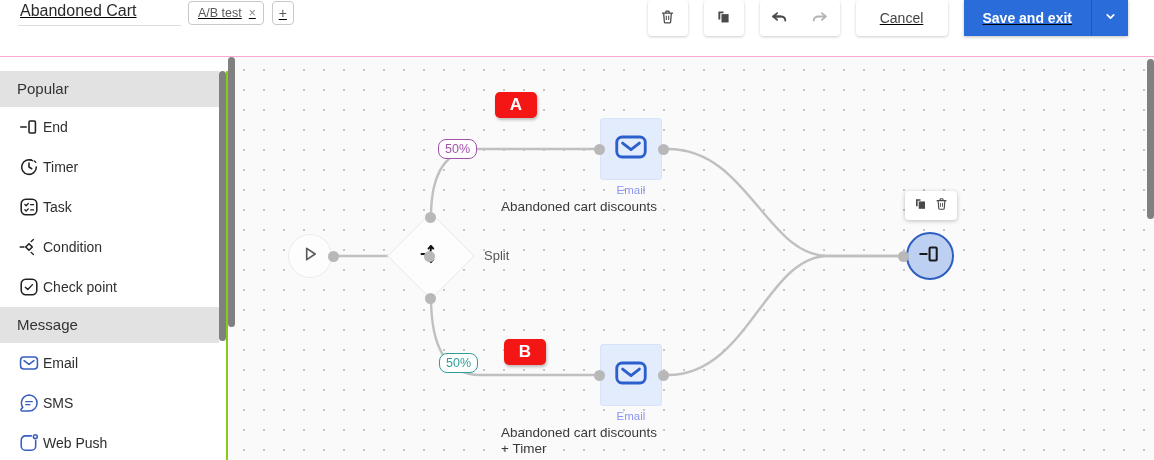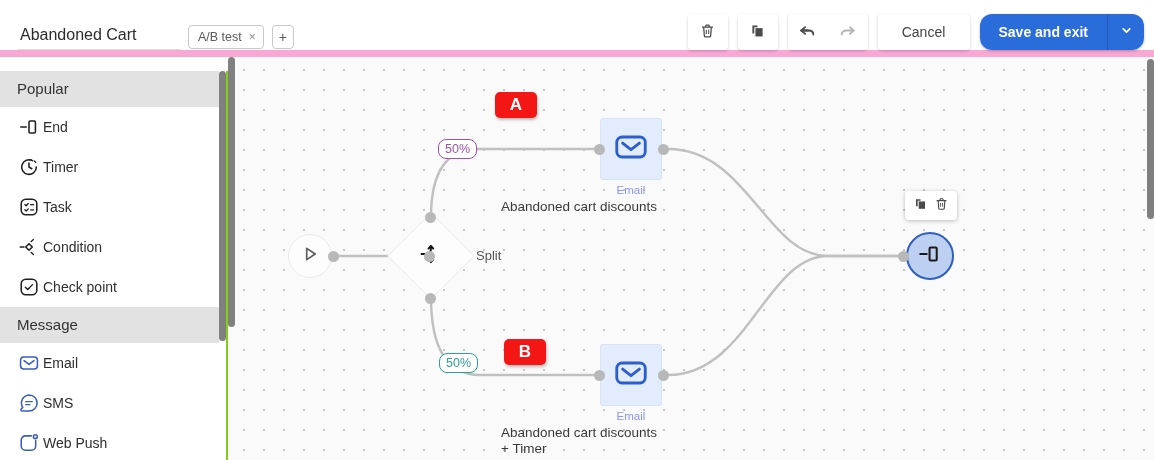--- a/index.html
+++ b/index.html
@@ -9,23 +9,24 @@
     overflow: hidden;
     font-family: "Liberation Sans", sans-serif;
     background: #ffffff;
   }
 
   
   .header {
     position: absolute; top: 0; left: 0;
     width: 1154px; height: 57px;
     background: #ffffff;
-    border-bottom: 7px solid #f9a8d4;
-    display: flex; align-items: flex-end;
+    border-bottom: 1px solid #f9a8d4;
+    display: flex; align-items: flex-start;
     z-index: 30;
+    text-decoration: underline;
   }
   .title-wrap { display: flex; align-items: center; padding-left: 18px; }
   .journey-title {
     font-size: 16px; color: #2b2b2b;
     border: none; border-bottom: 1px solid #dcdcdc;
     padding: 2px 2px 5px 2px;
     width: 163px; background: transparent; outline: none;
     font-family: "Liberation Sans", sans-serif;
   }
   .tabs { display: flex; align-items: center; margin-left: 7px; gap: 8px; border-radius: 12px; }
@@ -39,21 +40,21 @@
   .tab-close { color: #8a8a8a; font-size: 12px; line-height: 1; }
   .tab-add {
     border: 1px solid #c9c9c9; border-radius: 4px;
     width: 22px; height: 24px; background: #fff;
     display: flex; align-items: center; justify-content: center;
     color: #5a5a5a; font-size: 14px; cursor: pointer;
   }
 
   .header-actions {
     margin-left: auto; display: flex; align-items: center;
-    gap: 10px; padding-right: 10px;
+    gap: 16px; padding-right: 26px;
   }
   .icon-btn {
     width: 40px; height: 36px; background: #fff;
     border: none; border-radius: 4px;
     box-shadow: 0 1px 3px rgba(0,0,0,.20);
     display: flex; align-items: center; justify-content: center;
     cursor: pointer;
   }
   .icon-pair {
     display: flex; background: #fff; border-radius: 4px;
@@ -61,21 +62,21 @@
   }
   .icon-pair .icon-btn { box-shadow: none; }
   .btn-cancel {
     height: 36px; min-width: 92px; padding: 0 18px;
     background: #fff; border: none; border-radius: 4px;
     box-shadow: 0 1px 3px rgba(0,0,0,.20);
     font-size: 14px; color: #444; cursor: pointer;
     font-family: "Liberation Sans", sans-serif;
   }
   .save-group {
-    display: flex; height: 36px; border-radius: 12px; overflow: hidden;
+    display: flex; height: 36px; border-radius: 0; overflow: hidden;
     box-shadow: 0 1px 3px rgba(0,0,0,.25);
   }
   .btn-save {
     background: #2b6cdb; color: #fff; border: none;
     padding: 0 19px; font-size: 14px; font-weight: bold;
     cursor: pointer; font-family: "Liberation Sans", sans-serif;
   }
   .btn-save-caret {
     background: #2b6cdb; border: none; border-left: 1px solid #2058b8;
     width: 37px; display: flex; align-items: center; justify-content: center;
@@ -151,20 +152,21 @@
     width: 62px; height: 62px; background: #fdfdfd;
     border: 1px solid #ececec;
     transform: rotate(45deg);
     display: flex; align-items: center; justify-content: center;
     cursor: pointer;
   }
   .split-ico { transform: rotate(-45deg); }
   .split-label {
     position: absolute; font-size: 13px; color: #555;
     white-space: nowrap;
+    margin-left: 8px;
   }
 
   .msg-node {
     width: 62px; height: 62px; background: #e3ecfd;
     border: 1px solid #d7e3fb; border-radius: 3px;
     display: flex; align-items: center; justify-content: center;
     cursor: pointer;
   }
   .msg-type {
     position: absolute; width: 160px; left: -49px; top: 66px;

